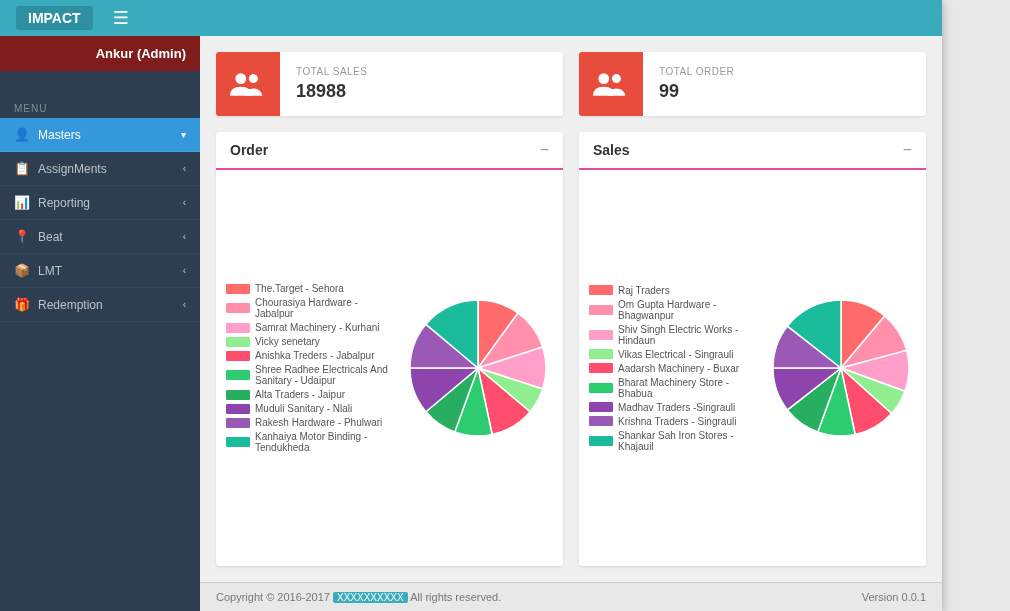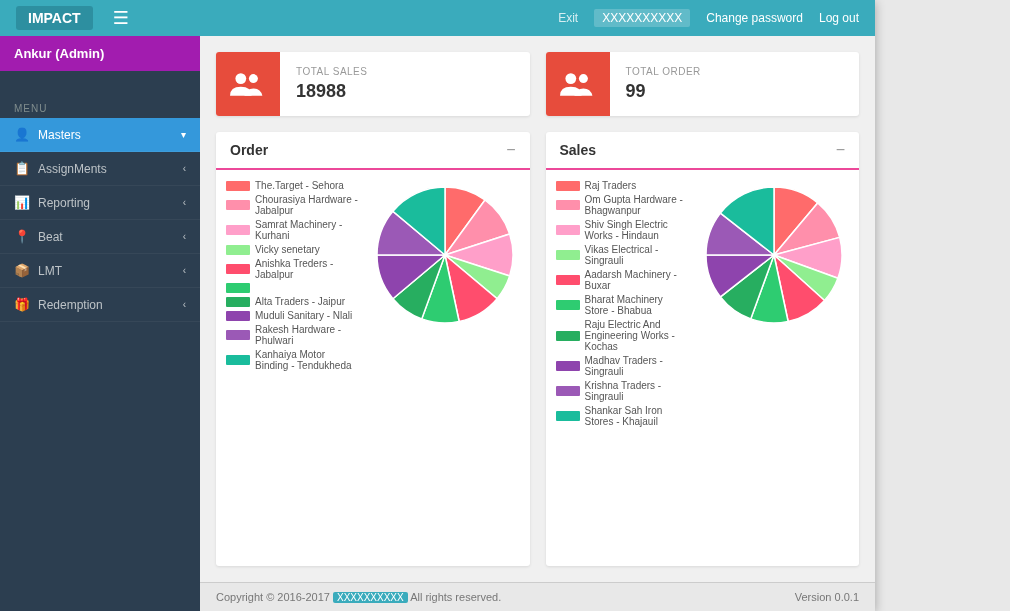--- a/index.html
+++ b/index.html
@@ -1,19 +1,19 @@
 <!DOCTYPE html>
 <html><head>
   <meta charset="utf-8">
   <style>
     * { box-sizing: border-box; margin: 0; padding: 0; }
     body { font-family: Arial, sans-serif; background: #e8e8e8; font-size: 12px; }
 
     .app-wrapper {
-      width: 875px;
+      width: 942px;
       height: 611px;
       display: flex;
       flex-direction: column;
       overflow: hidden;
       box-shadow: 0 2px 10px rgba(0,0,0,0.3);
     }
 
     
     .top-header {
       background: #3aabbc;
@@ -68,26 +68,26 @@
     
     .sidebar {
       width: 200px;
       background: #2c3e50;
       flex-shrink: 0;
       display: flex;
       flex-direction: column;
       overflow-y: auto;
     }
     .sidebar-user {
-      background: #a21caf;
+      background: #7f1d1d;
       padding: 10px 14px;
       color: white;
       font-size: 13px;
       font-weight: bold;
-      text-align: left;
+      text-align: right;
     }
     .sidebar-menu-label {
       color: #7f8c8d;
       font-size: 10px;
       text-transform: uppercase;
       padding: 8px 14px 4px;
       letter-spacing: 1px;
       margin-top: 24px;
     }
     .sidebar-item {
@@ -187,20 +187,21 @@
       color: #999;
       cursor: pointer;
       font-size: 16px;
       line-height: 1;
     }
     .chart-body {
       display: flex;
       flex: 1;
       padding: 10px;
       gap: 10px;
+      align-items: center;
     }
     .chart-legend {
       flex: 1;
       display: flex;
       flex-direction: column;
       gap: 3px;
       font-size: 10px;
       color: #555;
     }
     .legend-item {
@@ -234,26 +235,20 @@
     .footer-brand { background: #3aabbc; color: white; padding: 0 4px; border-radius: 2px; font-size: 10px; }
   </style>
 </head>
 <body>
 
 <div class="app-wrapper">
 
   <div class="top-header">
     <div class="header-logo">IMPACT</div>
     <div class="header-hamburger">☰</div>
-    <div class="header-right">
-      <span class="header-exit-label">Exit</span>
-      <span class="header-exit-btn">XXXXXXXXXX</span>
-      <span class="header-change-pwd">Change password</span>
-      <span class="header-logout">Log out</span>
-    </div>
   </div>
 
   <div class="main-layout">
 
     <div class="sidebar">
       <div class="sidebar-user">Ankur (Admin)</div>
       <div class="sidebar-menu-label">Menu</div>
 
       <div class="sidebar-item active">
         <span class="icon">👤</span>
@@ -352,20 +347,21 @@
                 <div class="legend-item">
       <div class="legend-color" style="background:#90ee90"></div>
       <span>Vicky senetary</span>
     </div>
                 <div class="legend-item">
       <div class="legend-color" style="background:#ff4d6d"></div>
       <span>Anishka Treders - Jabalpur</span>
     </div>
                 <div class="legend-item">
       <div class="legend-color" style="background:#2ecc71"></div>
+      <span>Shree Radhee Electricals And Sanitary - Udaipur</span>
     </div>
                 <div class="legend-item">
       <div class="legend-color" style="background:#27ae60"></div>
       <span>Alta Traders - Jaipur</span>
     </div>
                 <div class="legend-item">
       <div class="legend-color" style="background:#8e44ad"></div>
       <span>Muduli Sanitary - Nlali</span>
     </div>
                 <div class="legend-item">
@@ -419,24 +415,20 @@
     </div>
                 <div class="legend-item">
       <div class="legend-color" style="background:#ff4d6d"></div>
       <span>Aadarsh Machinery - Buxar</span>
     </div>
                 <div class="legend-item">
       <div class="legend-color" style="background:#2ecc71"></div>
       <span>Bharat Machinery Store - Bhabua</span>
     </div>
                 <div class="legend-item">
-      <div class="legend-color" style="background:#27ae60"></div>
-      <span>Raju Electric And Engineering Works - Kochas</span>
-    </div>
-                <div class="legend-item">
       <div class="legend-color" style="background:#8e44ad"></div>
       <span>Madhav Traders -Singrauli</span>
     </div>
                 <div class="legend-item">
       <div class="legend-color" style="background:#9b59b6"></div>
       <span>Krishna Traders - Singrauli</span>
     </div>
                 <div class="legend-item">
       <div class="legend-color" style="background:#1abc9c"></div>
       <span>Shankar Sah Iron Stores - Khajauil</span>

